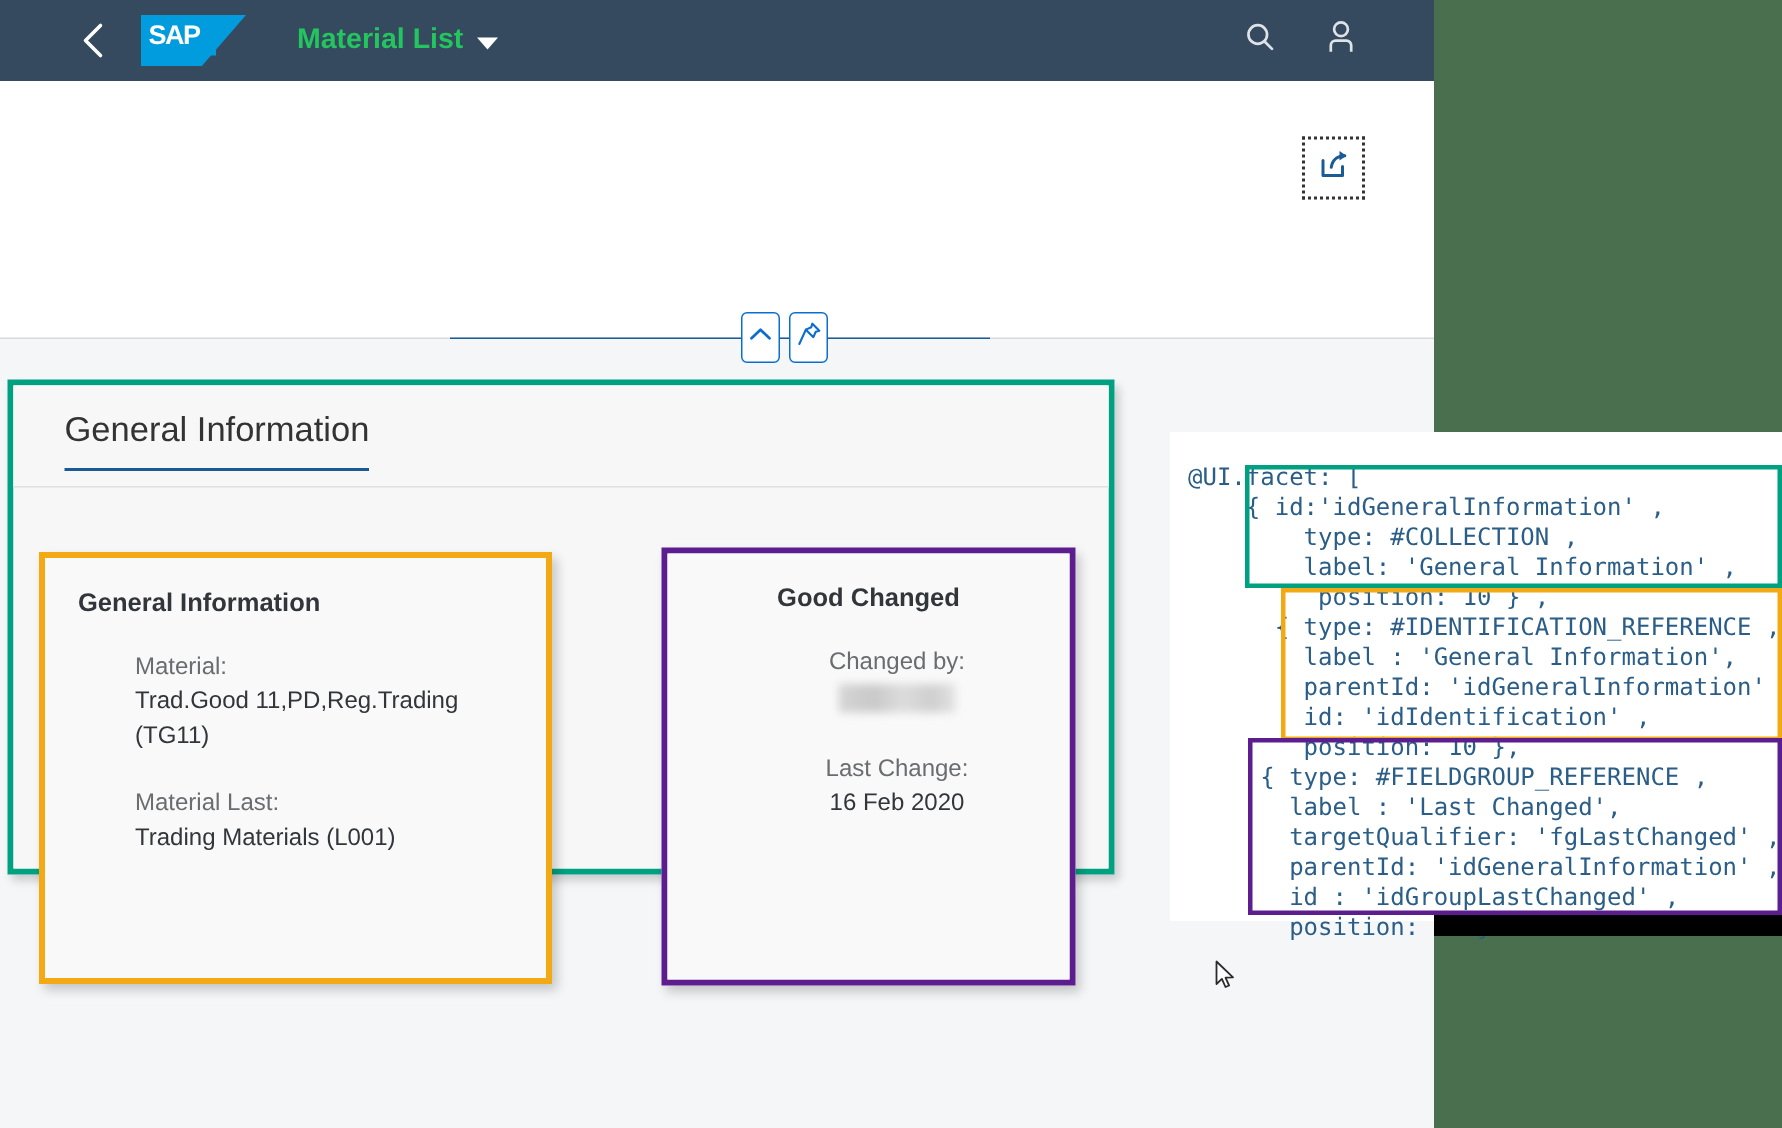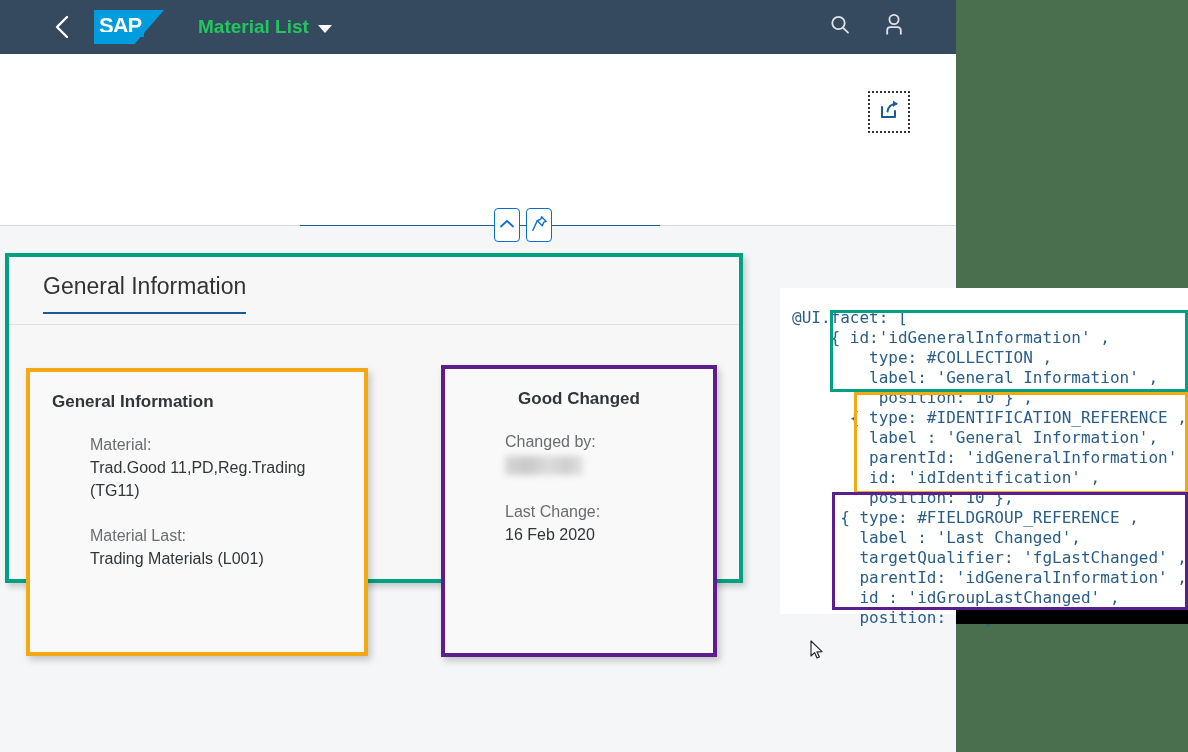--- a/index.html
+++ b/index.html
@@ -32,21 +32,21 @@
   .sap-logo {
     margin-left: 10px; width: 70px; height: 34px; position: relative;
   }
   .sap-logo .shape {
     position: absolute; inset: 0;
     background: #009cde;
     clip-path: polygon(0 0, 100% 0, 58% 100%, 0 100%);
   }
   .sap-logo .txt {
     position: absolute; left: 5px; top: 3px;
-    color: #fff; font-weight: bold; font-size: 22px;
+    color: #fff; font-weight: bold; font-size: 18px;
     letter-spacing: -1px; font-family: "Liberation Sans", sans-serif;
   }
   .sap-logo .slash {
     position: absolute; left: 6px; top: 22px; width: 44px; height: 5px;
     background: #009cde;
   }
   .shell-title {
     margin-left: 34px; color: #22c55e; font-size: 19px; font-weight: bold;
     display: flex; align-items: center; gap: 9px; cursor: pointer;
   }
@@ -127,21 +127,21 @@
     box-shadow: 3px 4px 7px rgba(0,0,0,0.2);
     background: #f9f9f9;
   }
   .card-purple .card-surface { position: absolute; inset: 0; background: #f9f9f9; padding: 20px 22px; }
 
   .card-title { font-size: 17px; font-weight: bold; color: #32363a; }
   .card-title.center { text-align: center; }
   .field { margin-top: 21px; margin-left: 38px; }
   .field-label { font-size: 16px; color: #6a6d70; line-height: 1.45; }
   .field-value { font-size: 16px; color: #32363a; line-height: 1.45; }
-  .field.center { text-align: left; }
+  .field.center { text-align: center; }
   .blurred-value {
     display: inline-block; width: 78px; height: 19px; margin-top: 3px;
     background: linear-gradient(90deg,#d5d5d5,#c9c9c9 30%,#dcdcdc 55%,#cfcfcf 80%,#e2e2e2);
     filter: blur(3px); border-radius: 2px;
   }
 
   
   .code-panel {
     position: absolute; left: 780px; top: 288px; width: 408px; height: 326px;
     background: #ffffff;

